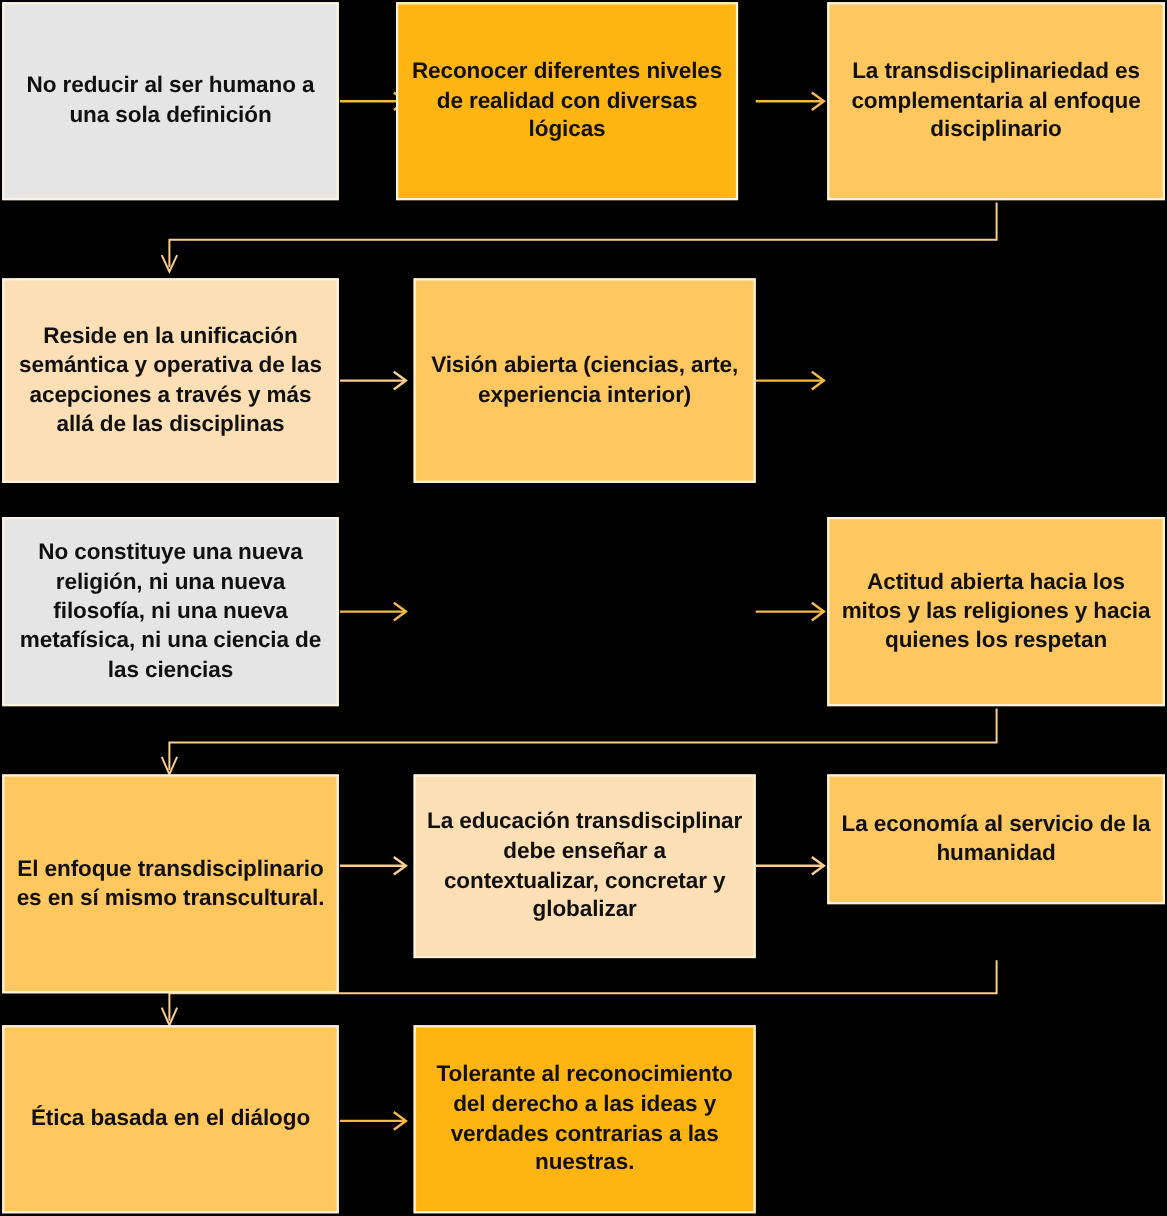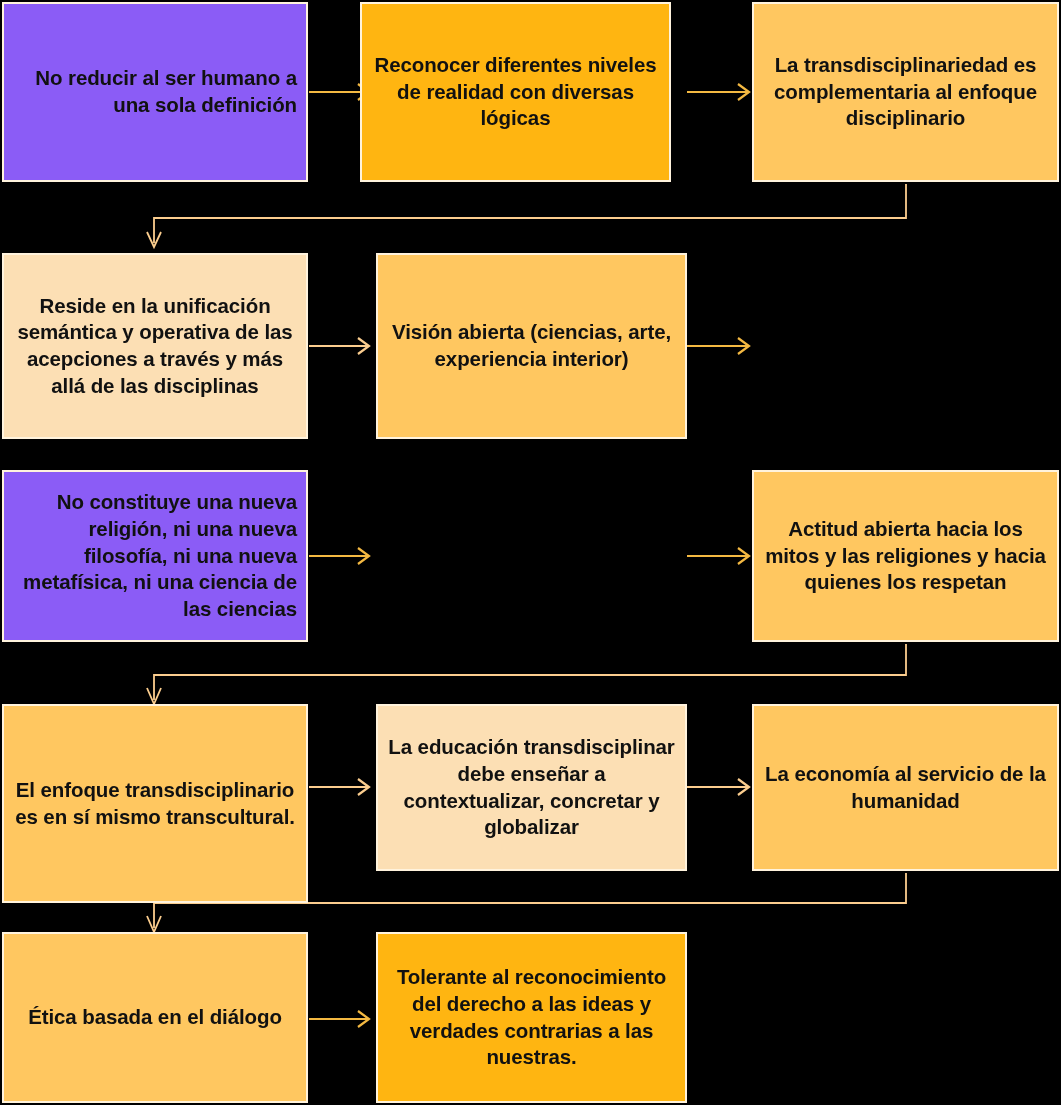--- a/index.html
+++ b/index.html
@@ -34,21 +34,21 @@
     text-align: center;
     color: #111111;
     font-size: 20.5px;
     line-height: 1.30;
     font-weight: 700;
     letter-spacing: -0.1px;
     padding: 4px 9px;
     white-space: pre-line;
   }
 
-  .tone-dark  { background: #8b5cf6; text-align: right; }
+  .tone-dark  { background: #e5e5e5; }
   .tone-amber { background: #FFB511; }
   .tone-mid   { background: #FFC760; }
   .tone-pale  { background: #FCDFB4; }
 
   
   #wires {
     position: absolute;
     left: 0; top: 0;
     width: 1061px;
     height: 1105px;
@@ -124,18 +124,18 @@
   <div class="node tone-mid" style="left:752px; top:2px;   width:307px; height:180px;">La transdisciplinariedad es complementaria al enfoque disciplinario</div>
 
   <div class="node tone-pale" style="left:2px;  top:253px; width:306px; height:186px;">Reside en la unificación semántica y operativa de las acepciones a través y más allá de las disciplinas</div>
   <div class="node tone-mid" style="left:376px; top:253px; width:311px; height:186px;">Visión abierta (ciencias, arte, experiencia interior)</div>
 
   <div class="node tone-dark" style="left:2px;  top:470px; width:306px; height:172px;">No constituye una nueva religión, ni una nueva filosofía, ni una nueva metafísica, ni una ciencia de las ciencias</div>
   <div class="node tone-mid" style="left:752px; top:470px; width:307px; height:172px;">Actitud abierta hacia los mitos y las religiones y hacia quienes los respetan</div>
 
   <div class="node tone-mid" style="left:2px;  top:704px; width:306px; height:199px;">El enfoque transdisciplinario es en sí mismo transcultural.</div>
   <div class="node tone-pale" style="left:376px; top:704px; width:311px; height:167px;">La educación transdisciplinar debe enseñar a contextualizar, concretar y globalizar</div>
-  <div class="node tone-mid" style="left:752px; top:704px; width:307px; height:167px;">La economía al servicio de la humanidad</div>
+  <div class="node tone-mid" style="left:752px; top:704px; width:307px; height:118px;">La economía al servicio de la humanidad</div>
 
   <div class="node tone-mid" style="left:2px;  top:932px; width:306px; height:171px;">Ética basada en el diálogo</div>
   <div class="node tone-amber" style="left:376px; top:932px; width:311px; height:171px;">Tolerante al reconocimiento del derecho a las ideas y verdades contrarias a las nuestras.</div>
 
 </div>
 
 </body></html>

